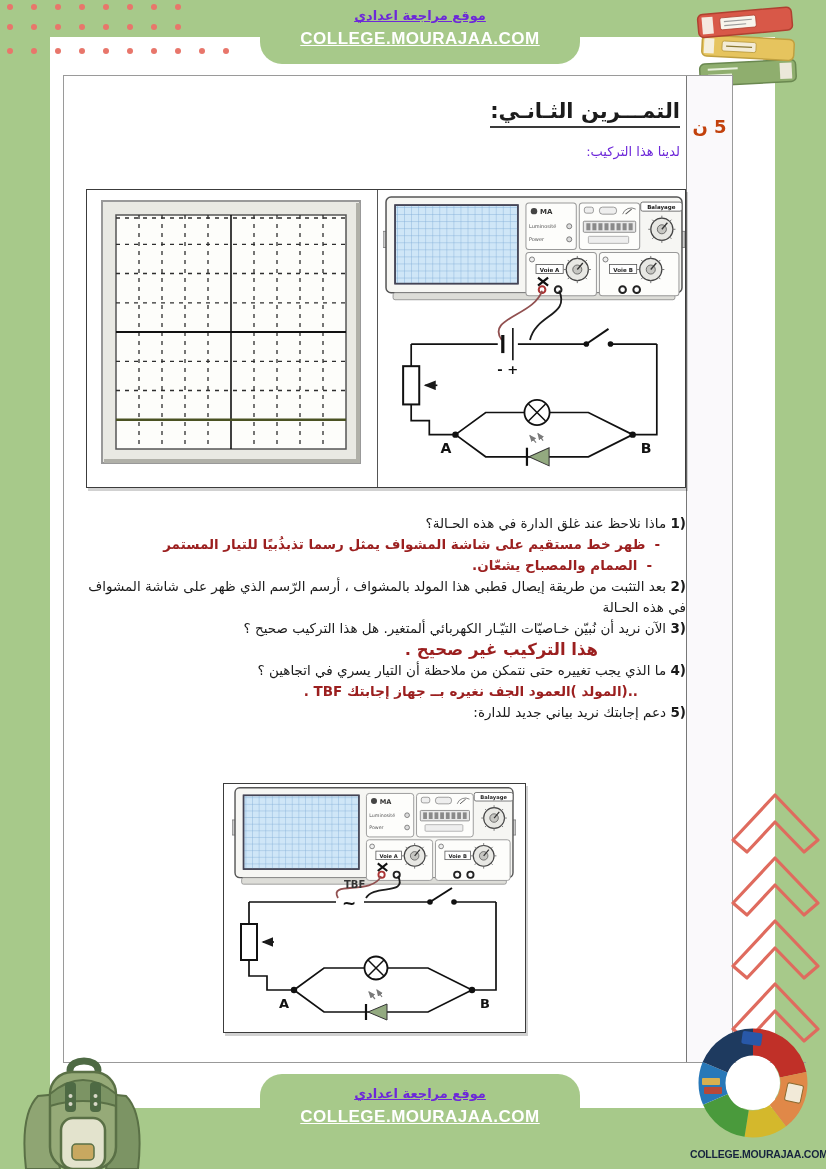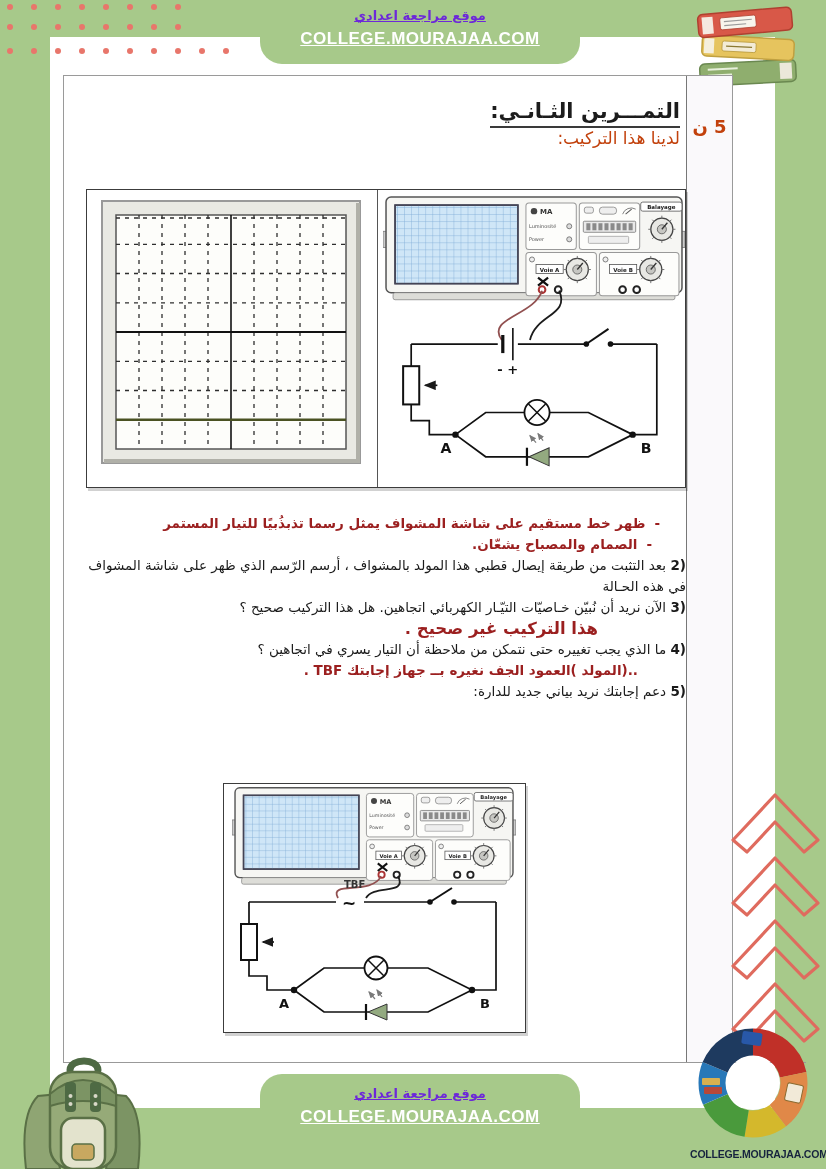--- a/index.html
+++ b/index.html
@@ -20,21 +20,21 @@
 
   
   .page { position:absolute; left:63px; top:75px; width:670px; height:988px;
           background:#fff; border:1px solid #9a9a9a; }
   .score-col { position:absolute; right:0; top:0; width:46px; height:986px;
                border-left:1px solid #777; background:#faf9fb; text-align:center; }
   .points { margin-top:40px; font-size:18px; font-weight:bold; direction:rtl; color:#c2410c; }
 
   .ex-title { position:absolute; right:52px; top:23px; direction:rtl; font-size:21px; font-weight:bold;
               color:#1c1c1c; border-bottom:2.5px solid #3a3a3a; padding-bottom:3px; }
-  .ex-intro { position:absolute; right:52px; top:52px; direction:rtl; font-size:17px; color:#c2410c; }
+  .ex-intro { position:absolute; right:52px; top:68px; direction:rtl; font-size:13px; color:#6d28d9; }
 
   .figbox { position:absolute; background:#fff; border:1.5px solid #3c3c3c; box-shadow:2px 3px 0 rgba(0,0,0,0.18); }
   .fig1 { left:22px; top:113px; width:600px; height:299px; }
   .fig1-divider { position:absolute; left:290px; top:0; width:1px; height:100%; background:#555; }
   .bigscreen { position:absolute; left:13px; top:9px; }
   .fig1-right { position:absolute; left:296px; top:3px; }
   .fig2 { left:159px; top:707px; width:303px; height:250px; }
   .fig2-svg { position:absolute; left:0; top:0; }
 
   
@@ -274,24 +274,25 @@
         <circle cx="153" cy="218" r="12.5" fill="#fff" stroke="#111" stroke-width="1.8"></circle>
         <path d="M144.5,209.5 L161.5,226.5 M161.5,209.5 L144.5,226.5" stroke="#111" stroke-width="1.5"></path>
         <line x1="143" y1="253" x2="143" y2="271" stroke="#111" stroke-width="2.2"></line>
         <polygon points="165,253 165,271 145,262" fill="#93aa80" stroke="#333" stroke-width="1"></polygon>
         <line x1="152" y1="248" x2="146" y2="241" stroke="#7a7a7a" stroke-width="1.2" marker-end="url(#arrg)"></line>
         <line x1="159" y1="246" x2="154" y2="239" stroke="#7a7a7a" stroke-width="1.2" marker-end="url(#arrg)"></line>
       </svg>
     </div>
 
     <div class="questions">
+      <p class="q"><span class="qnum" dir="ltr">1)</span> <span>ماذا نلاحظ عند غلق الدارة في هذه الحـالة؟</span></p>
       <p class="ans a1a"><span class="dash">-</span><span>ظهر خط مستقيم على شاشة المشواف يمثل رسما تذبذُبيًا للتيار المستمر</span></p>
       <p class="ans a1b"><span class="dash">-</span><span>الصمام والمصباح يشعّان.</span></p>
       <p class="q q2"><span class="qnum" dir="ltr">2)</span> <span>بعد التثبت من طريقة إيصال </span><span class="u">قطبي</span><span> هذا المولد بالمشواف ، أرسم الرّسم الذي ظهر على شاشة المشواف في هذه الحـالة</span></p>
-      <p class="q"><span class="qnum" dir="ltr">3)</span> <span>الآن نريد أن نُبيّن خـاصيّات التيّـار </span><span class="u">الكهربائي اتجاهين.</span><span> هل هذا التركيب صحيح ؟</span></p>
+      <p class="q"><span class="qnum" dir="ltr">3)</span> <span>الآن نريد أن نُبيّن خـاصيّات التيّـار </span><span class="u">الكهربائي ألمتغير.</span><span> هل هذا التركيب صحيح ؟</span></p>
       <p class="ans a3">هذا التركيب غير صحيح .</p>
       <p class="q"><span class="qnum" dir="ltr">4)</span> <span>ما الذي يجب تغييره حتى نتمكن من ملاحظة أن التيار يسري في اتجاهين ؟</span></p>
       <p class="ans a4">..(المولد )العمود الجف نغيره بــ جهاز إجابتك TBF .</p>
       <p class="q"><span class="qnum" dir="ltr">5)</span> <span>دعم إجابتك نريد بياني </span><span class="u">جديد</span><span> للدارة:</span></p>
     </div>
 
     <div class="figbox fig2">
       <svg class="fig2-svg" width="300" height="247" viewBox="0 0 300 247">
         <use href="#scope" x="8" y="0" width="284" height="104"></use>
         <path d="M157,92 C148,112 104,96 114,114" fill="none" stroke="#915050" stroke-width="1.8"></path>

